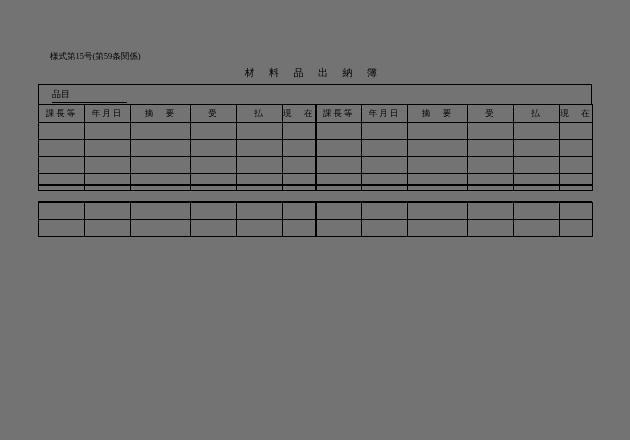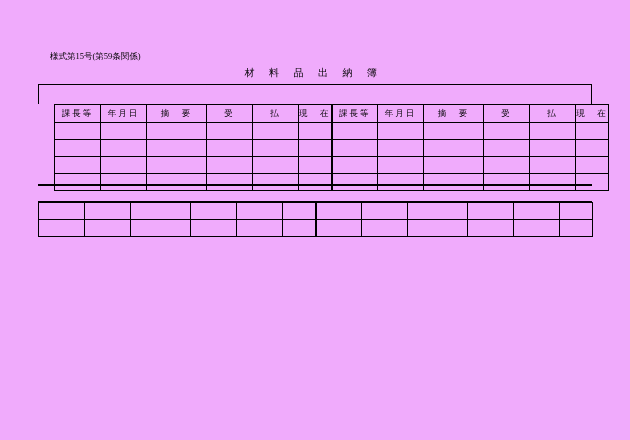--- a/index.html
+++ b/index.html
@@ -12,21 +12,21 @@
     background: #c8c8c8;
     font-family: "Liberation Serif", "DejaVu Serif", serif;
     overflow: hidden;
   }
   .page {
     position: absolute;
     left: 0;
     top: 0;
     width: 630px;
     height: 440px;
-    background: #f0abfc;
+    background: #737373;
   }
   .form-number {
     position: absolute;
     left: 50px;
     top: 51px;
     font-size: 8.5px;
     color: #000;
     letter-spacing: 0px;
     white-space: nowrap;
   }
@@ -65,21 +65,21 @@
     width: 75px;
     white-space: nowrap;
   }
   table.ledger {
     position: absolute;
     left: 38px;
     border-collapse: collapse;
     table-layout: fixed;
     width: 554px;
   }
-  table.ledger.t1 { top: 104px; margin-left: 16px; }
+  table.ledger.t1 { top: 104px; }
   table.ledger.t2 { top: 202px; }
 
   table.ledger td, table.ledger th {
     border: 1px solid #000;
     height: 16px;
     padding: 0;
     margin: 0;
     font-size: 8.5px;
     font-weight: normal;
     text-align: center;
@@ -114,20 +114,21 @@
 
 <div class="page">
 
   <div class="form-number">様式第15号(第59条関係)</div>
 
   <div class="doc-title">
     <span>材</span><span class="sp"></span><span>料</span><span class="sp"></span><span>品</span><span class="sp"></span><span>出</span><span class="sp"></span><span>納</span><span class="sp"></span><span>簿</span>
   </div>
 
   <div class="item-area"></div>
+  <div class="item-label">品目</div>
 
   <table class="ledger t1">
     <colgroup>
       <col style="width:46px">
         <col style="width:46px">
         <col style="width:60px">
         <col style="width:46px">
         <col style="width:46px">
         <col style="width:33px">
       <col style="width:46px">

